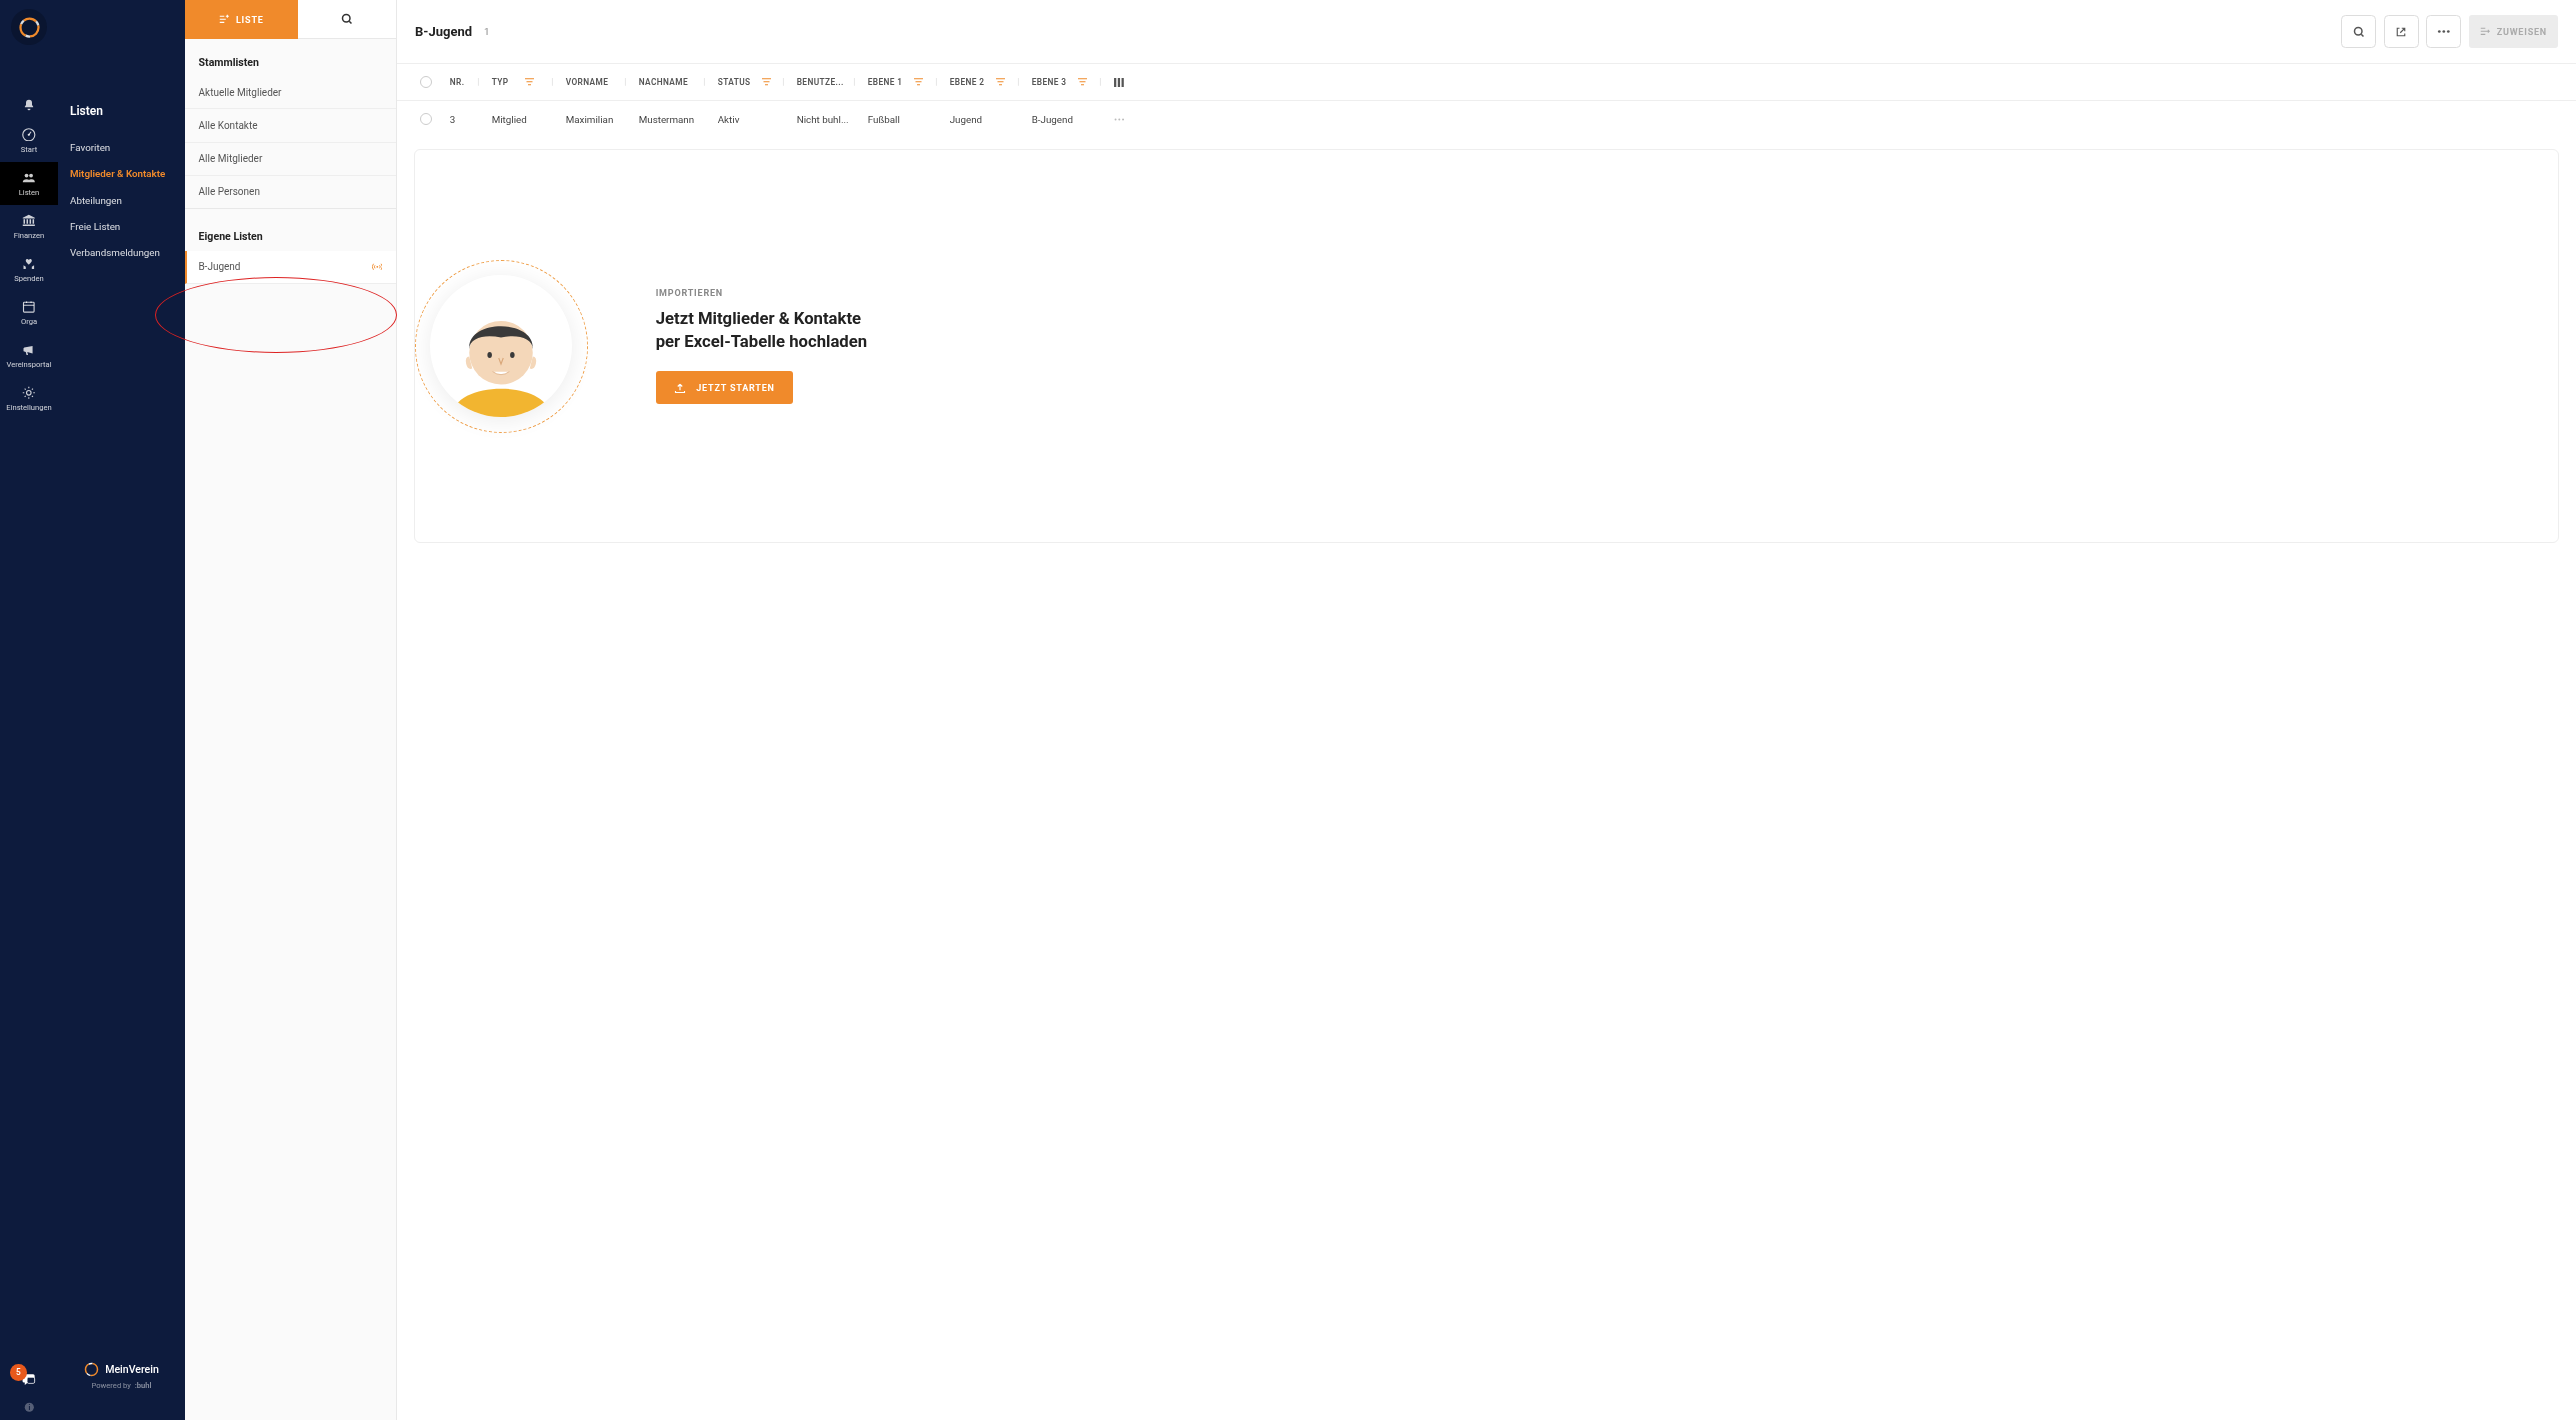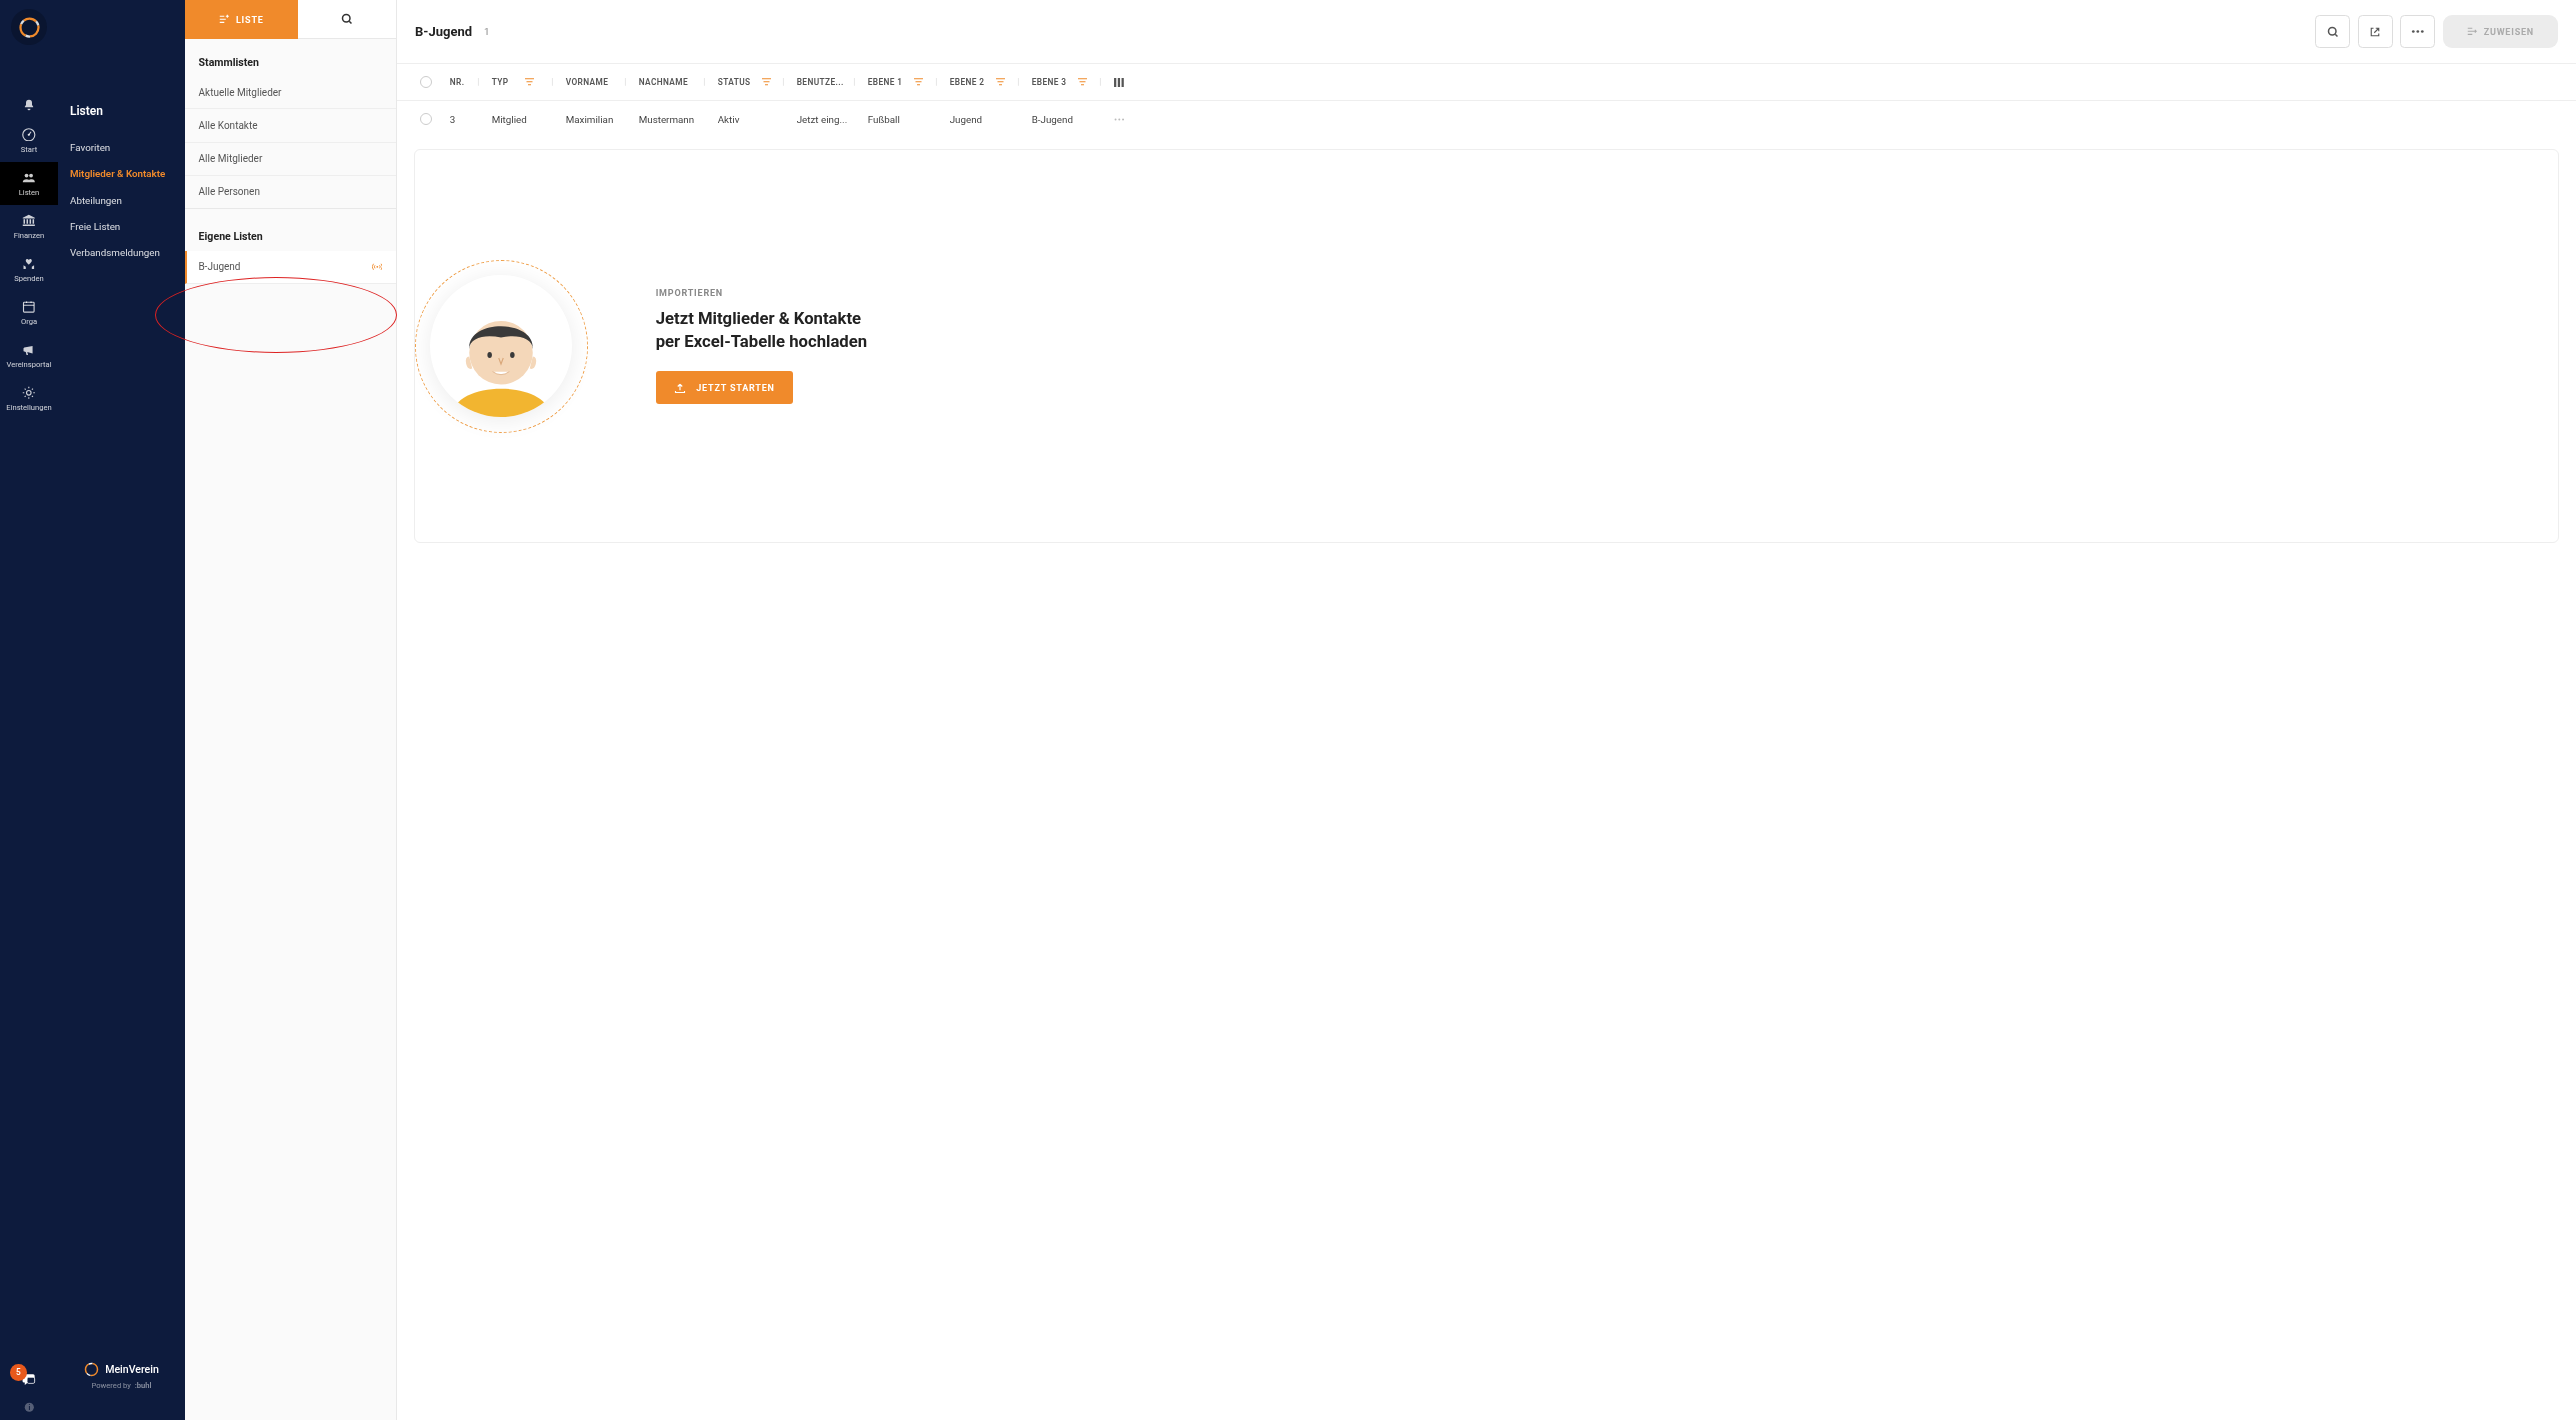--- a/index.html
+++ b/index.html
@@ -34,21 +34,21 @@
 .lists-entry.selected { border-left: 2.3px solid #f08a2b; background:#fff; padding-left: 11.4px; }
 .circle-annot { position:absolute; border:1.5px solid #d22; border-radius:50%; pointer-events:none; }
 
 
 .main { flex: 1; display: flex; flex-direction: column; background: #fff; }
 .main-header { display: flex; align-items: center; padding: 15px 18px; gap: 7.6px; }
 .main-title { font-size: 13px; font-weight: 700; color: #222; }
 .main-count { font-size: 9.8px; color: #888; margin-left: 4.5px; }
 .main-actions { margin-left: auto; display: flex; gap: 7.6px; }
 .icon-btn { width: 35px; height: 33px; border: 0.8px solid #ddd; border-radius: 4.5px; display: flex; align-items: center; justify-content: center; cursor: pointer; color: #555; background:#fff; }
-.assign-btn { height: 33px; padding: 0 24px; border-radius: 9px; background: #ececec; color: #aaa; display: flex; align-items: center; gap: 6px; font-size: 9px; font-weight: 700; letter-spacing: 0.8px; }
+.assign-btn { height: 33px; padding: 0 11px; border-radius: 3px; background: #ececec; color: #aaa; display: flex; align-items: center; gap: 6px; font-size: 9px; font-weight: 700; letter-spacing: 0.8px; }
 
 
 .thead { display: flex; align-items: center; border-top: 0.8px solid #eee; border-bottom: 0.8px solid #eee; padding: 12px 16.7px; gap: 0; font-size: 8.3px; font-weight: 600; color: #555; letter-spacing: 0.4px; }
 .th, .td { padding: 0 6px; display:flex; align-items:center; gap:3px; }
 .th .sep { margin-left:auto; color:#ddd; }
 .col-chk { width: 30px; }
 .col-nr { width: 42px; }
 .col-typ { width: 74px; }
 .col-vor { width: 73px; }
 .col-nach { width: 79px; }
@@ -308,21 +308,21 @@
 
     <div class="trow">
       <div class="td col-chk">
           <div class="chk"></div>
         </div>
       <div class="td col-nr">3</div>
       <div class="td col-typ">Mitglied</div>
       <div class="td col-vor">Maximilian</div>
       <div class="td col-nach">Mustermann</div>
       <div class="td col-stat">Aktiv</div>
-      <div class="td col-ben">Jetzt eing...</div>
+      <div class="td col-ben">Nicht buhl...</div>
       <div class="td col-e1">Fußball</div>
       <div class="td col-e2">Jugend</div>
       <div class="td col-e3">B-Jugend</div>
       <div class="td col-col">
           <svg width="10.6" height="3" viewBox="0 0 14 4">
             <circle cx="2" cy="2" r="1.3" fill="#bbb"></circle>
             <circle cx="7" cy="2" r="1.3" fill="#bbb"></circle>
             <circle cx="12" cy="2" r="1.3" fill="#bbb"></circle>
           </svg>
         </div>

